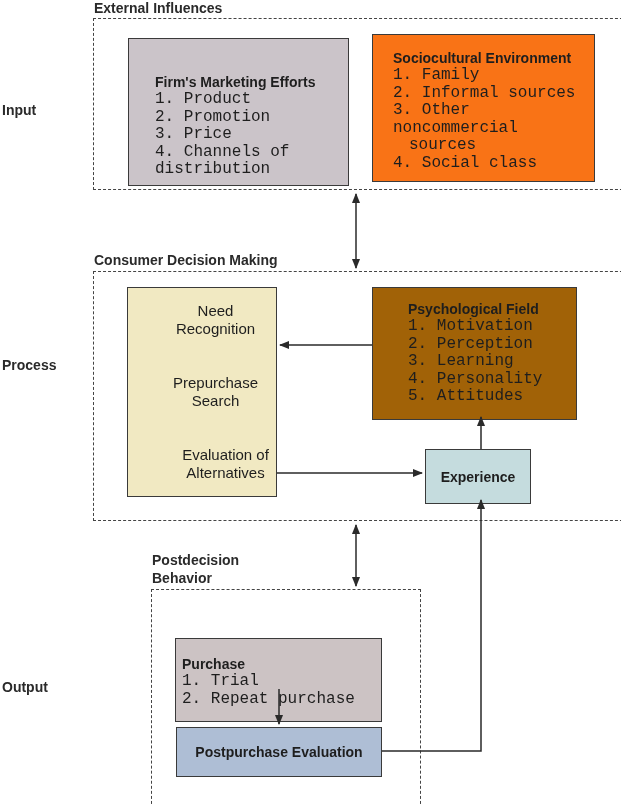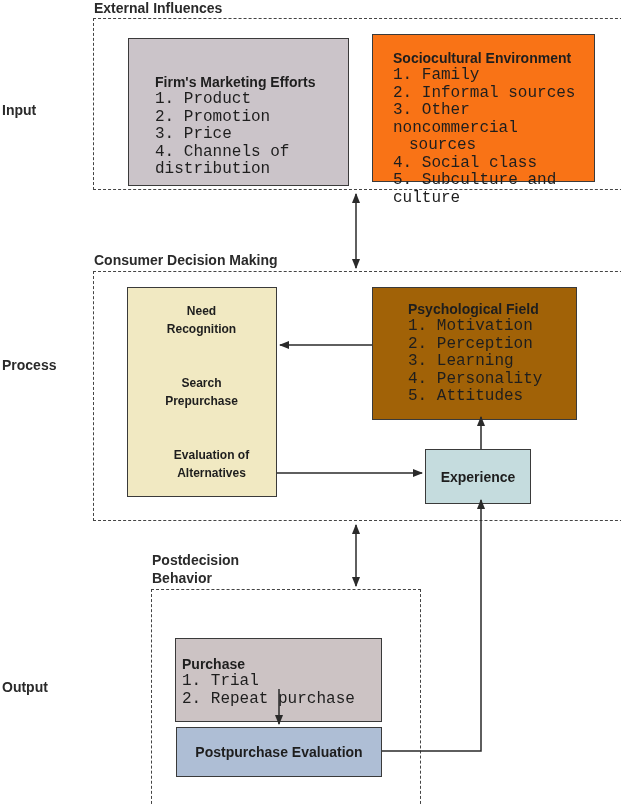--- a/index.html
+++ b/index.html
@@ -5,21 +5,21 @@
   html, body { margin: 0; padding: 0; background: #ffffff; }
   body { width: 621px; height: 806px; position: relative; overflow: hidden;
          font-family: "Liberation Sans", sans-serif; color: #1e1e1e; }
   .abs { position: absolute; }
   .label { font-weight: bold; font-size: 14px; color: #2a2a2a; }
   .stage { font-weight: bold; font-size: 14px; color: #2a2a2a; }
   .dash { position: absolute; border: 1.5px dashed #444; box-sizing: border-box; }
   .box { position: absolute; border: 1.5px solid #3a3a3a; box-sizing: border-box; }
   .title { font-weight: bold; font-size: 14px; line-height: 18px; }
   .item { font-size: 16px; line-height: 17.5px; font-family: Liberation Mono, monospace; }
-  .ctr { text-align: center; font-weight: bold; font-size: 12px; line-height: 18px; }
+  .ctr { text-align: center; font-weight: normal; font-size: 15px; line-height: 18px; padding-left: 14px; }
   svg.arrows { position: absolute; left: 0; top: 0; }
 </style>
 </head>
 <body>
 
 <div class="abs stage" style="left:2px;top:102px;">Input</div>
 <div class="abs stage" style="left:2px;top:357px;">Process</div>
 <div class="abs stage" style="left:2px;top:679px;">Output</div>
 
 <div class="abs label" style="left:94px;top:0px;">External Influences</div>
@@ -44,32 +44,31 @@
 </div>
 
 <div class="box" style="left:372px;top:34px;width:223px;height:148px;background:#f97316;">
   <div style="position:absolute;left:20px;top:14px;">
     <div class="title">Sociocultural Environment</div>
     <div class="item">1. Family</div>
     <div class="item">2. Informal sources</div>
     <div class="item">3. Other noncommercial</div>
     <div class="item" style="padding-left:16px;">sources</div>
     <div class="item">4. Social class</div>
-    <div class="item">5. Subculture and culture</div>
   </div>
 </div>
 
 <div class="box" style="left:127px;top:287px;width:150px;height:210px;background:#f1e9c2;">
   <div class="abs ctr" style="left:0;width:147px;top:14px;">
     <div>Need</div>
     <div>Recognition</div>
   </div>
   <div class="abs ctr" style="left:0;width:147px;top:86px;">
+    <div>Prepurchase</div>
     <div>Search</div>
-    <div>Prepurchase</div>
   </div>
   <div class="abs ctr" style="left:0;width:167px;top:158px;">
     <div>Evaluation of</div>
     <div>Alternatives</div>
   </div>
 </div>
 
 <div class="box" style="left:372px;top:287px;width:205px;height:133px;background:#a16207;">
   <div style="position:absolute;left:35px;top:12px;">
     <div class="title">Psychological Field</div>

